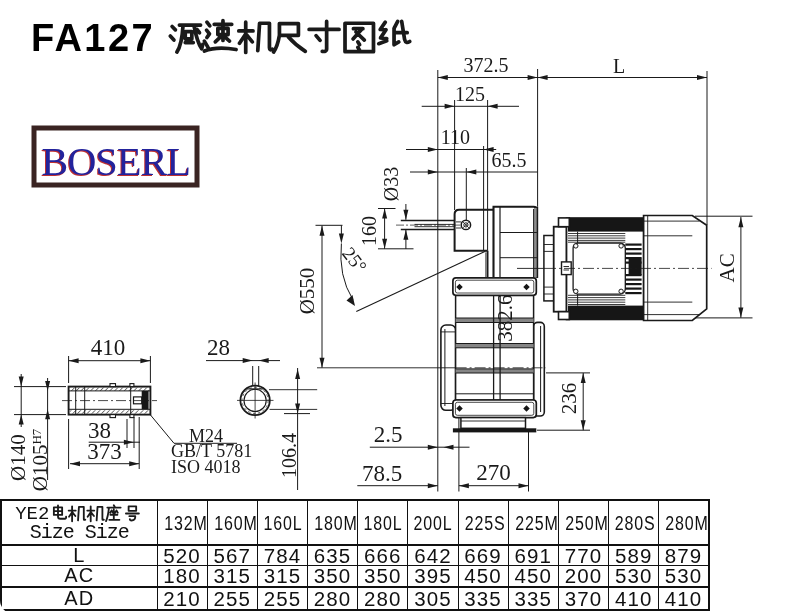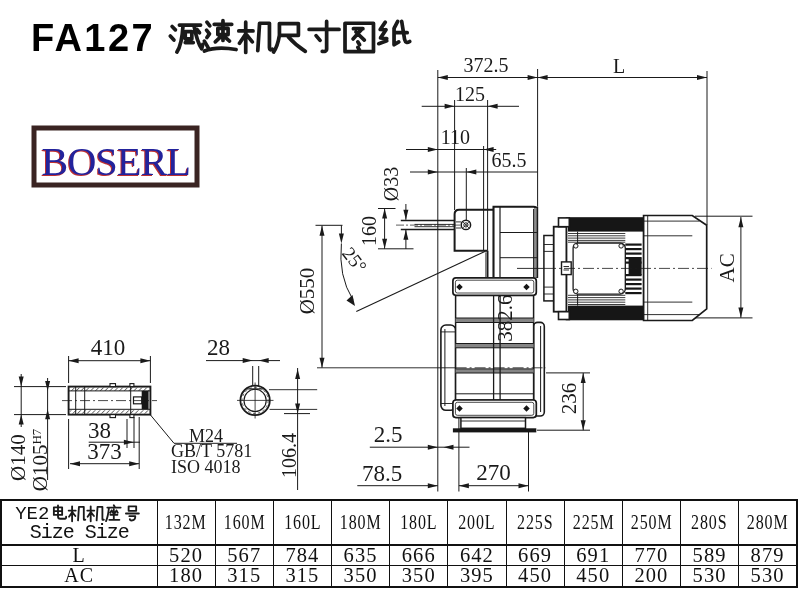--- a/index.html
+++ b/index.html
@@ -1,22 +1,22 @@
 <!DOCTYPE html>
 <html><head>
 <meta charset="utf-8">
 <style>
 html,body{margin:0;padding:0;background:#fff;}
 #page{position:relative;width:800px;height:614px;background:#fff;overflow:hidden;
   font-family:"Liberation Sans",sans-serif;border-radius:14px;}
 #draw{position:absolute;left:0;top:0;}
-table.tb{position:absolute;left:0px;top:499px;width:798px;border-collapse:collapse;
+table.tb{position:absolute;left:0px;top:499px;width:710px;border-collapse:collapse;
   table-layout:fixed;color:#111;}
 table.tb td{border:1.3px solid #111;text-align:center;vertical-align:middle;padding:0;
-  font-size:20.5px;line-height:17px;letter-spacing:1.1px;font-family:Liberation Serif, serif;}
+  font-size:20.5px;line-height:17px;letter-spacing:1.1px;font-family:Liberation Sans, sans-serif;}
 table.tb{border:2.6px solid #111;}
 td.hd{font-size:20px;letter-spacing:0.5px;} td.hd span{display:inline-block;transform:scaleX(0.78);transform-origin:center;} .cjkline{line-height:19px;} .msline{line-height:17px;font-size:20px;letter-spacing:-1px;}
 tr.hrow td{border-bottom-width:2.3px;}
 tr.acrow td{border-bottom-width:2.3px;}
 table.tb td.mono{font-family:"Liberation Mono",monospace;font-size:19px;letter-spacing:0px;}
 </style>
 </head>
 <body>
 <div id="page">
 <svg id="draw" width="800" height="500" viewBox="0 0 800 500">
@@ -372,15 +372,29 @@
           <td>315</td>
           <td>350</td>
           <td>350</td>
           <td>395</td>
           <td>450</td>
           <td>450</td>
           <td>200</td>
           <td>530</td>
           <td>530</td>
         </tr>
+<tr style="height:23px">
+          <td style="font-size:20px">AD</td>
+  <td>210</td>
+          <td>255</td>
+          <td>255</td>
+          <td>280</td>
+          <td>280</td>
+          <td>305</td>
+          <td>335</td>
+          <td>335</td>
+          <td>370</td>
+          <td>410</td>
+          <td>410</td>
+        </tr>
 </tbody>
     </table>
 </div>
 
 </body></html>

